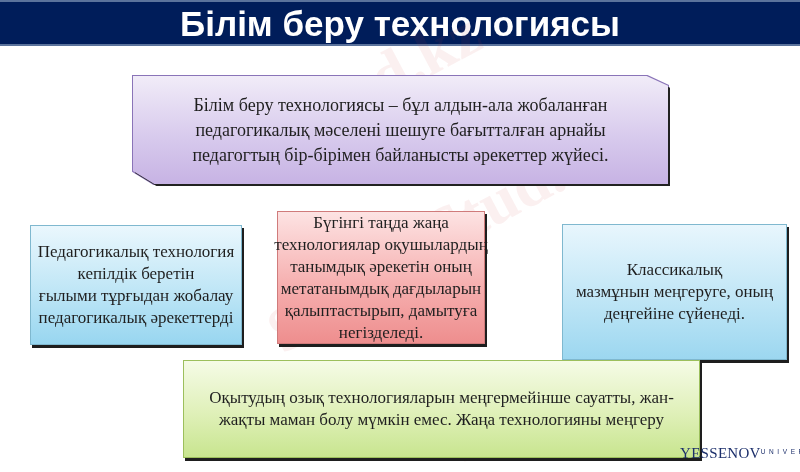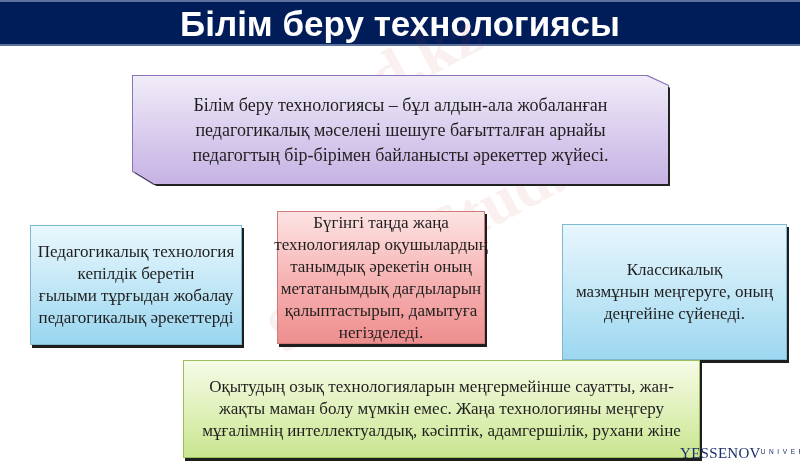--- a/index.html
+++ b/index.html
@@ -144,21 +144,20 @@
     <span class="line">Классикалық</span>
     <span class="line">мазмұнын меңгеруге, оның</span>
     <span class="line">деңгейіне сүйенеді.</span>
   </p>
 </div>
 
 <div class="box box-green-bottom">
   <p>
     <span class="line">Оқытудың озық технологияларын меңгермейінше сауатты, жан-</span>
     <span class="line">жақты маман болу мүмкін емес. Жаңа технологияны меңгеру</span>
-    <span class="line">мұғалімнің интеллектуалдық, кәсіптік, адамгершілік, рухани жіне</span>
   </p>
 </div>
 
 <div class="logo">
   <svg class="logo-mark" viewBox="0 0 32 30">
     <path d="M2 3 C6 2 10 4 12 8 C13 11 13 14 16 16 C19 14 19 11 20 8 C22 4 26 2 30 3 C28 6 26 8 24 12 C22 16 20 18 18 19 L18 28 L14 28 L14 19 C12 18 10 16 8 12 C6 8 4 6 2 3 Z" fill="#1c2f6b"></path>
     <path d="M7 7 C9 8 10 10 10 12 M25 7 C23 8 22 10 22 12" stroke="#ffffff" stroke-width="1.2" fill="none"></path>
     <circle cx="11" cy="13" r="1.4" fill="#ffffff"></circle>
     <circle cx="21" cy="13" r="1.4" fill="#ffffff"></circle>
   </svg>

